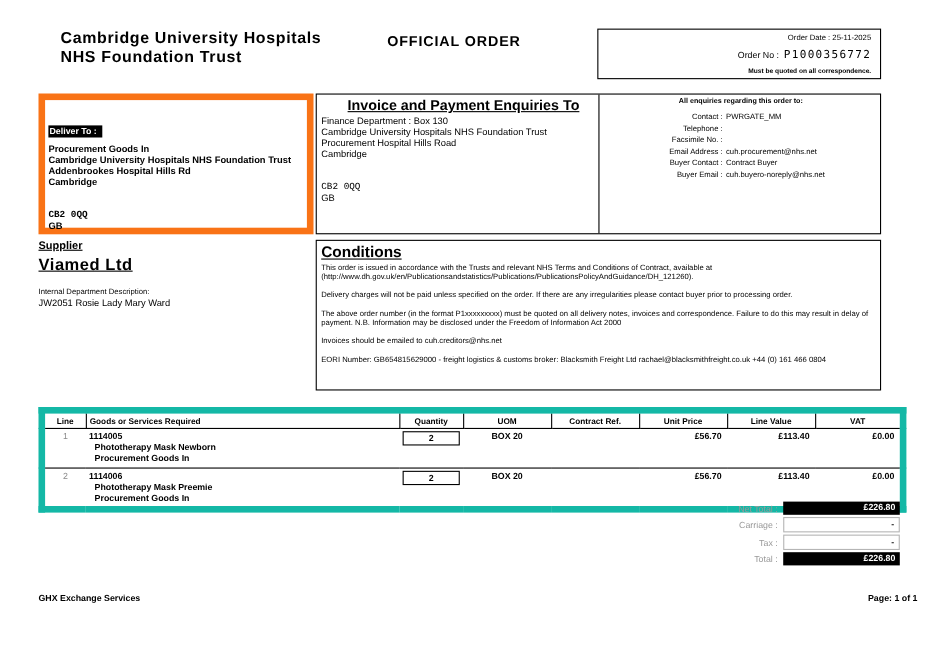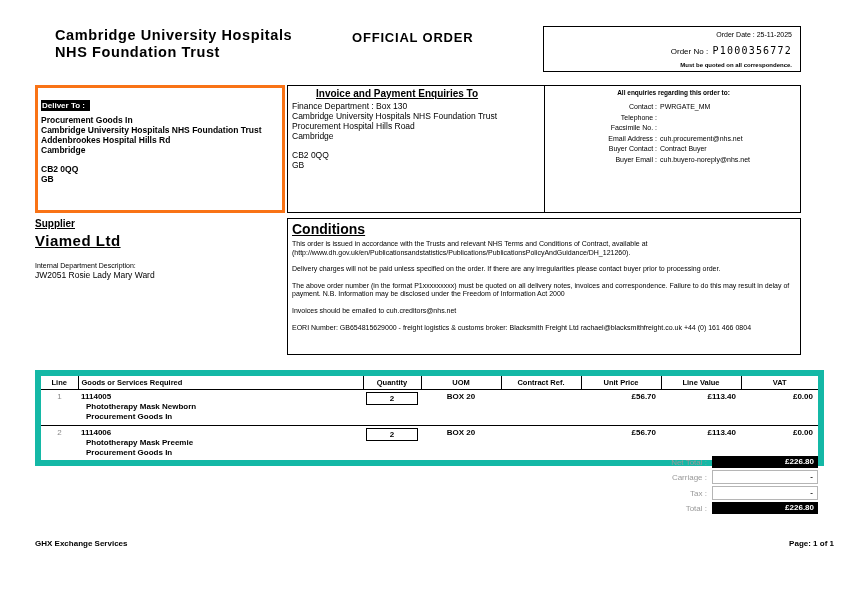--- a/index.html
+++ b/index.html
@@ -10,30 +10,30 @@
   .trust-name { position:absolute; left:35px; top:27px; font-size:14.5px; font-weight:bold; letter-spacing:0.6px; line-height:17px;margin-left:20px; }
   .order-title { position:absolute; left:352px; top:30px; font-size:13px; font-weight:bold; letter-spacing:0.8px; }
   .order-box { position:absolute; left:543px; top:26px; width:258px; height:46px; border:1px solid #000; text-align:right; padding:4px 8px 0 0; }
   .order-date { font-size:7px; }
   .order-no { margin-top:2px; }
   .order-no-label { font-size:8px; }
   .order-no-value { font-family:"DejaVu Sans Mono", monospace; font-size:10px; letter-spacing:1.2px; }
   .quote-note { font-size:6px; font-weight:bold; margin-top:4px; }
 
   
-  .deliver-box { position:absolute; left:35px; top:85px; width:250px; height:128px; border:3px solid #f97316; padding:6px 3px; }
+  .deliver-box { position:absolute; left:35px; top:85px; width:250px; height:128px; border:6px solid #f97316; padding:18px 3px; }
   .deliver-label { display:inline-block; background:#000; color:#fff; font-size:8px; font-weight:bold; padding:1px 5px 1px 1px; }
   .deliver-lines { margin-top:3px; font-size:8.5px; font-weight:bold; line-height:10px; }
-  .gap-above { margin-top:9px; }
+  .gap-above { margin-top:20px;font-family:Liberation Mono, monospace; }
   .requested { margin-top:8px; font-size:8.5px; font-weight:bold; }
 
   
   .invoice-box { position:absolute; left:287px; top:85px; width:514px; height:128px; border:1px solid #000; }
   .invoice-left { position:absolute; left:0; top:0; width:256px; height:100%; padding:2px 4px; }
-  .invoice-title { font-size:10px; font-weight:bold; text-decoration:underline;padding-left:24px; }
+  .invoice-title { font-size:13px; font-weight:bold; text-decoration:underline;padding-left:24px; }
   .invoice-lines { margin-top:2px; font-size:8.5px; line-height:10px; }
   .enquiries { position:absolute; left:256px; top:0; width:258px; height:100%; border-left:1px solid #000; padding:3px 4px; }
   .enq-title { text-align:center; font-size:6.5px; font-weight:bold; margin-bottom:6px; }
   .enq-row { display:flex; font-size:7px; line-height:10.5px; }
   .enq-label { width:108px; text-align:right; flex:0 0 auto; }
   .enq-value { margin-left:3px; }
 
   
   .supplier-section { position:absolute; left:35px; top:218px; width:250px; }
   .supplier-label { font-size:10px; font-weight:bold; text-decoration:underline; }

